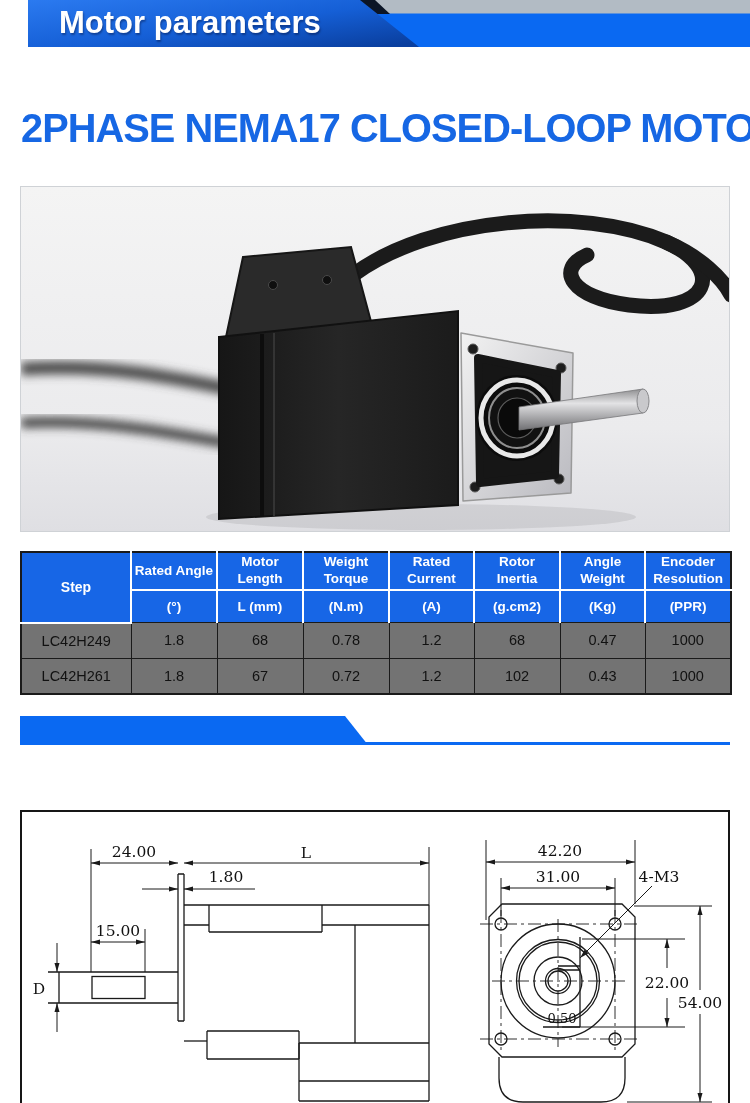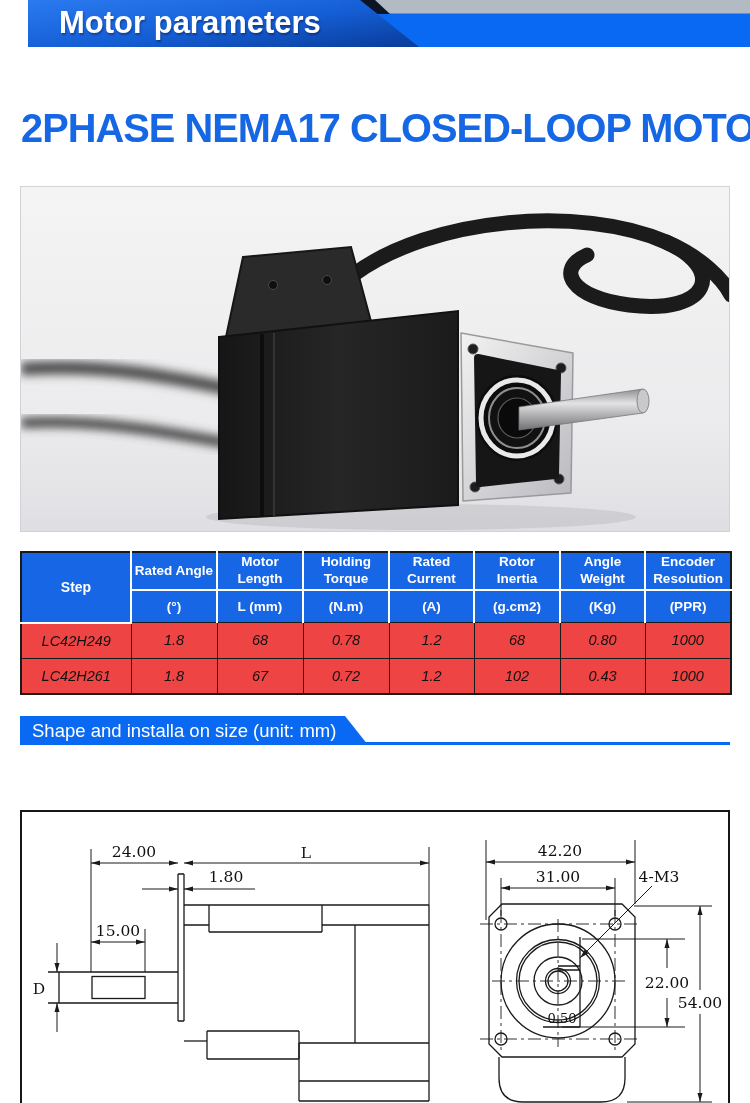--- a/index.html
+++ b/index.html
@@ -18,22 +18,22 @@
         box-sizing:content-box;}
   
   .spec-table{position:absolute;left:20px;top:551px;width:710px;border-collapse:collapse;
         table-layout:fixed;border:2px solid #1a1a1a;}
   .spec-table th{background:#1766e6;color:#ffffff;font-size:13.5px;font-weight:700;
         border-right:2px solid #ffffff;padding:0 2px;text-align:center;vertical-align:middle;}
   .spec-table thead tr:first-child th{border-bottom:2px solid #ffffff;height:36px;line-height:1.25;}
   .spec-table thead tr:last-child th{height:31px;}
   .spec-table th.model-cell{border-bottom:none;font-size:14px;}
   .spec-table th:last-child{border-right:none;}
-  .spec-table td{background:#ef4444;color:#111111;font-size:14.5px;text-align:center;
-        border:1.5px solid #1a1a1a;height:32px;font-style:italic;}
+  .spec-table td{background:#737373;color:#111111;font-size:14.5px;text-align:center;
+        border:1.5px solid #1a1a1a;height:32px;}
   
   .section-banner{position:absolute;left:20px;top:716px;width:710px;height:29px;}
   .section-banner-text{position:absolute;left:12px;top:4px;color:#ffffff;font-size:18.5px;
         font-weight:400;white-space:nowrap;}
   
   .drawing-box{position:absolute;left:20px;top:763px;width:706px;height:316px;
         border:2px solid #161616;background:#ffffff;margin-top:47px;}
   .dim-text{font-family:"DejaVu Serif","Liberation Serif",serif;fill:#111111;font-size:15.5px;}
   .dim-small{font-family:"DejaVu Serif","Liberation Serif",serif;fill:#111111;font-size:13px;}
   .cad{stroke:#1a1a1a;stroke-width:1.3;fill:none;}
@@ -134,21 +134,21 @@
       <col style="width:85px">
         <col style="width:86px">
         <col style="width:85px">
         <col style="width:86px">
     </colgroup>
     <thead>
       <tr>
         <th rowspan="2" class="model-cell">Step</th>
         <th>Rated Angle</th>
         <th>Motor Length</th>
-        <th>Holding Torque</th>
+        <th>Weight Torque</th>
         <th>Rated Current</th>
         <th>Rotor Inertia</th>
         <th>Angle Weight</th>
         <th>Encoder Resolution</th>
       </tr>
       <tr>
         <th>(°)</th>
         <th>L (mm)</th>
         <th>(N.m)</th>
         <th>(A)</th>
@@ -158,42 +158,41 @@
       </tr>
     </thead>
     <tbody>
       <tr>
         <td>LC42H249</td>
         <td>1.8</td>
         <td>68</td>
         <td>0.78</td>
         <td>1.2</td>
         <td>68</td>
-        <td>0.80</td>
+        <td>0.47</td>
         <td>1000</td>
       </tr>
       <tr>
         <td>LC42H261</td>
         <td>1.8</td>
         <td>67</td>
         <td>0.72</td>
         <td>1.2</td>
         <td>102</td>
         <td>0.43</td>
         <td>1000</td>
       </tr>
     </tbody>
   </table>
 
   <div class="section-banner">
     <svg width="710" height="29" viewBox="0 0 710 29">
       <rect x="300" y="26" width="410" height="3" fill="#0a69f2"></rect>
       <polygon points="0,0 325,0 348,29 0,29" fill="#0a69f2"></polygon>
     </svg>
-    <div class="section-banner-text">Shape and installa on size (unit: mm)</div>
   </div>
 
   <div class="drawing-box">
     <svg width="706" height="316" viewBox="0 0 706 316">
 
       <g>
 
         <path class="cad" d="M37,160 H156 M37,191 H156 M37,160 V191 M26,160 H37 M26,191 H37"></path>
         <rect class="cad" x="70" y="164.5" width="53" height="22"></rect>
 

